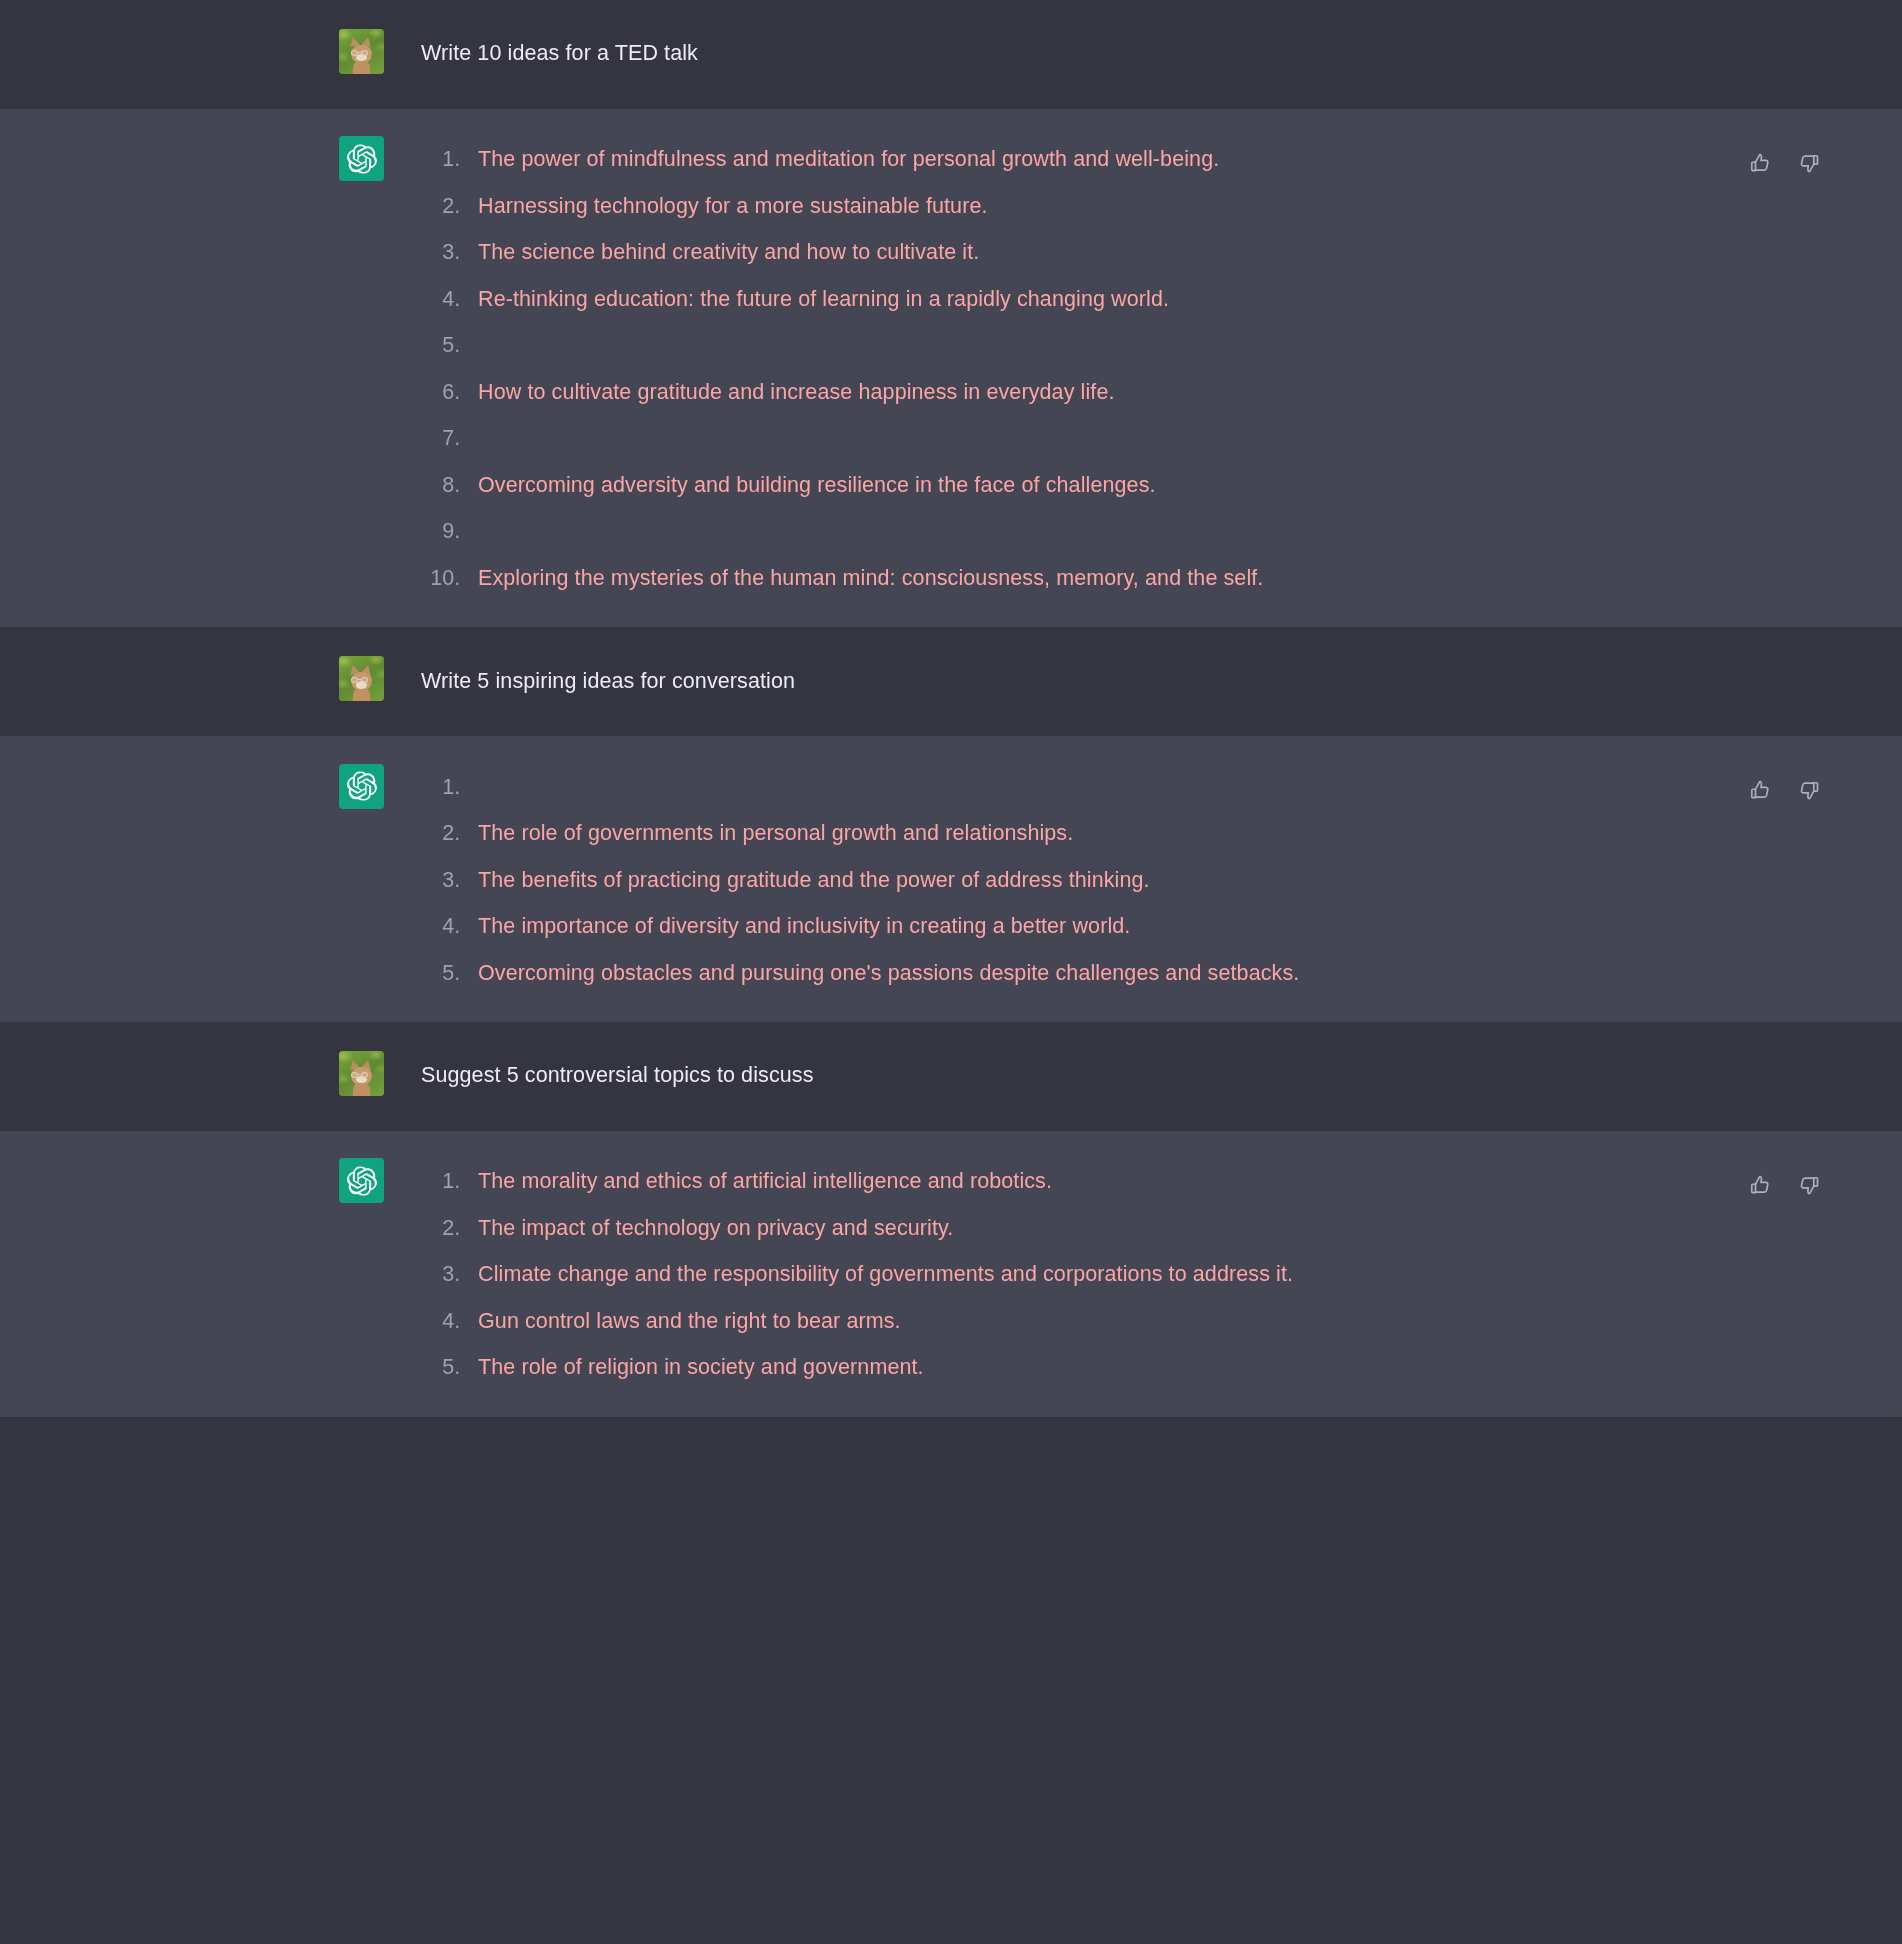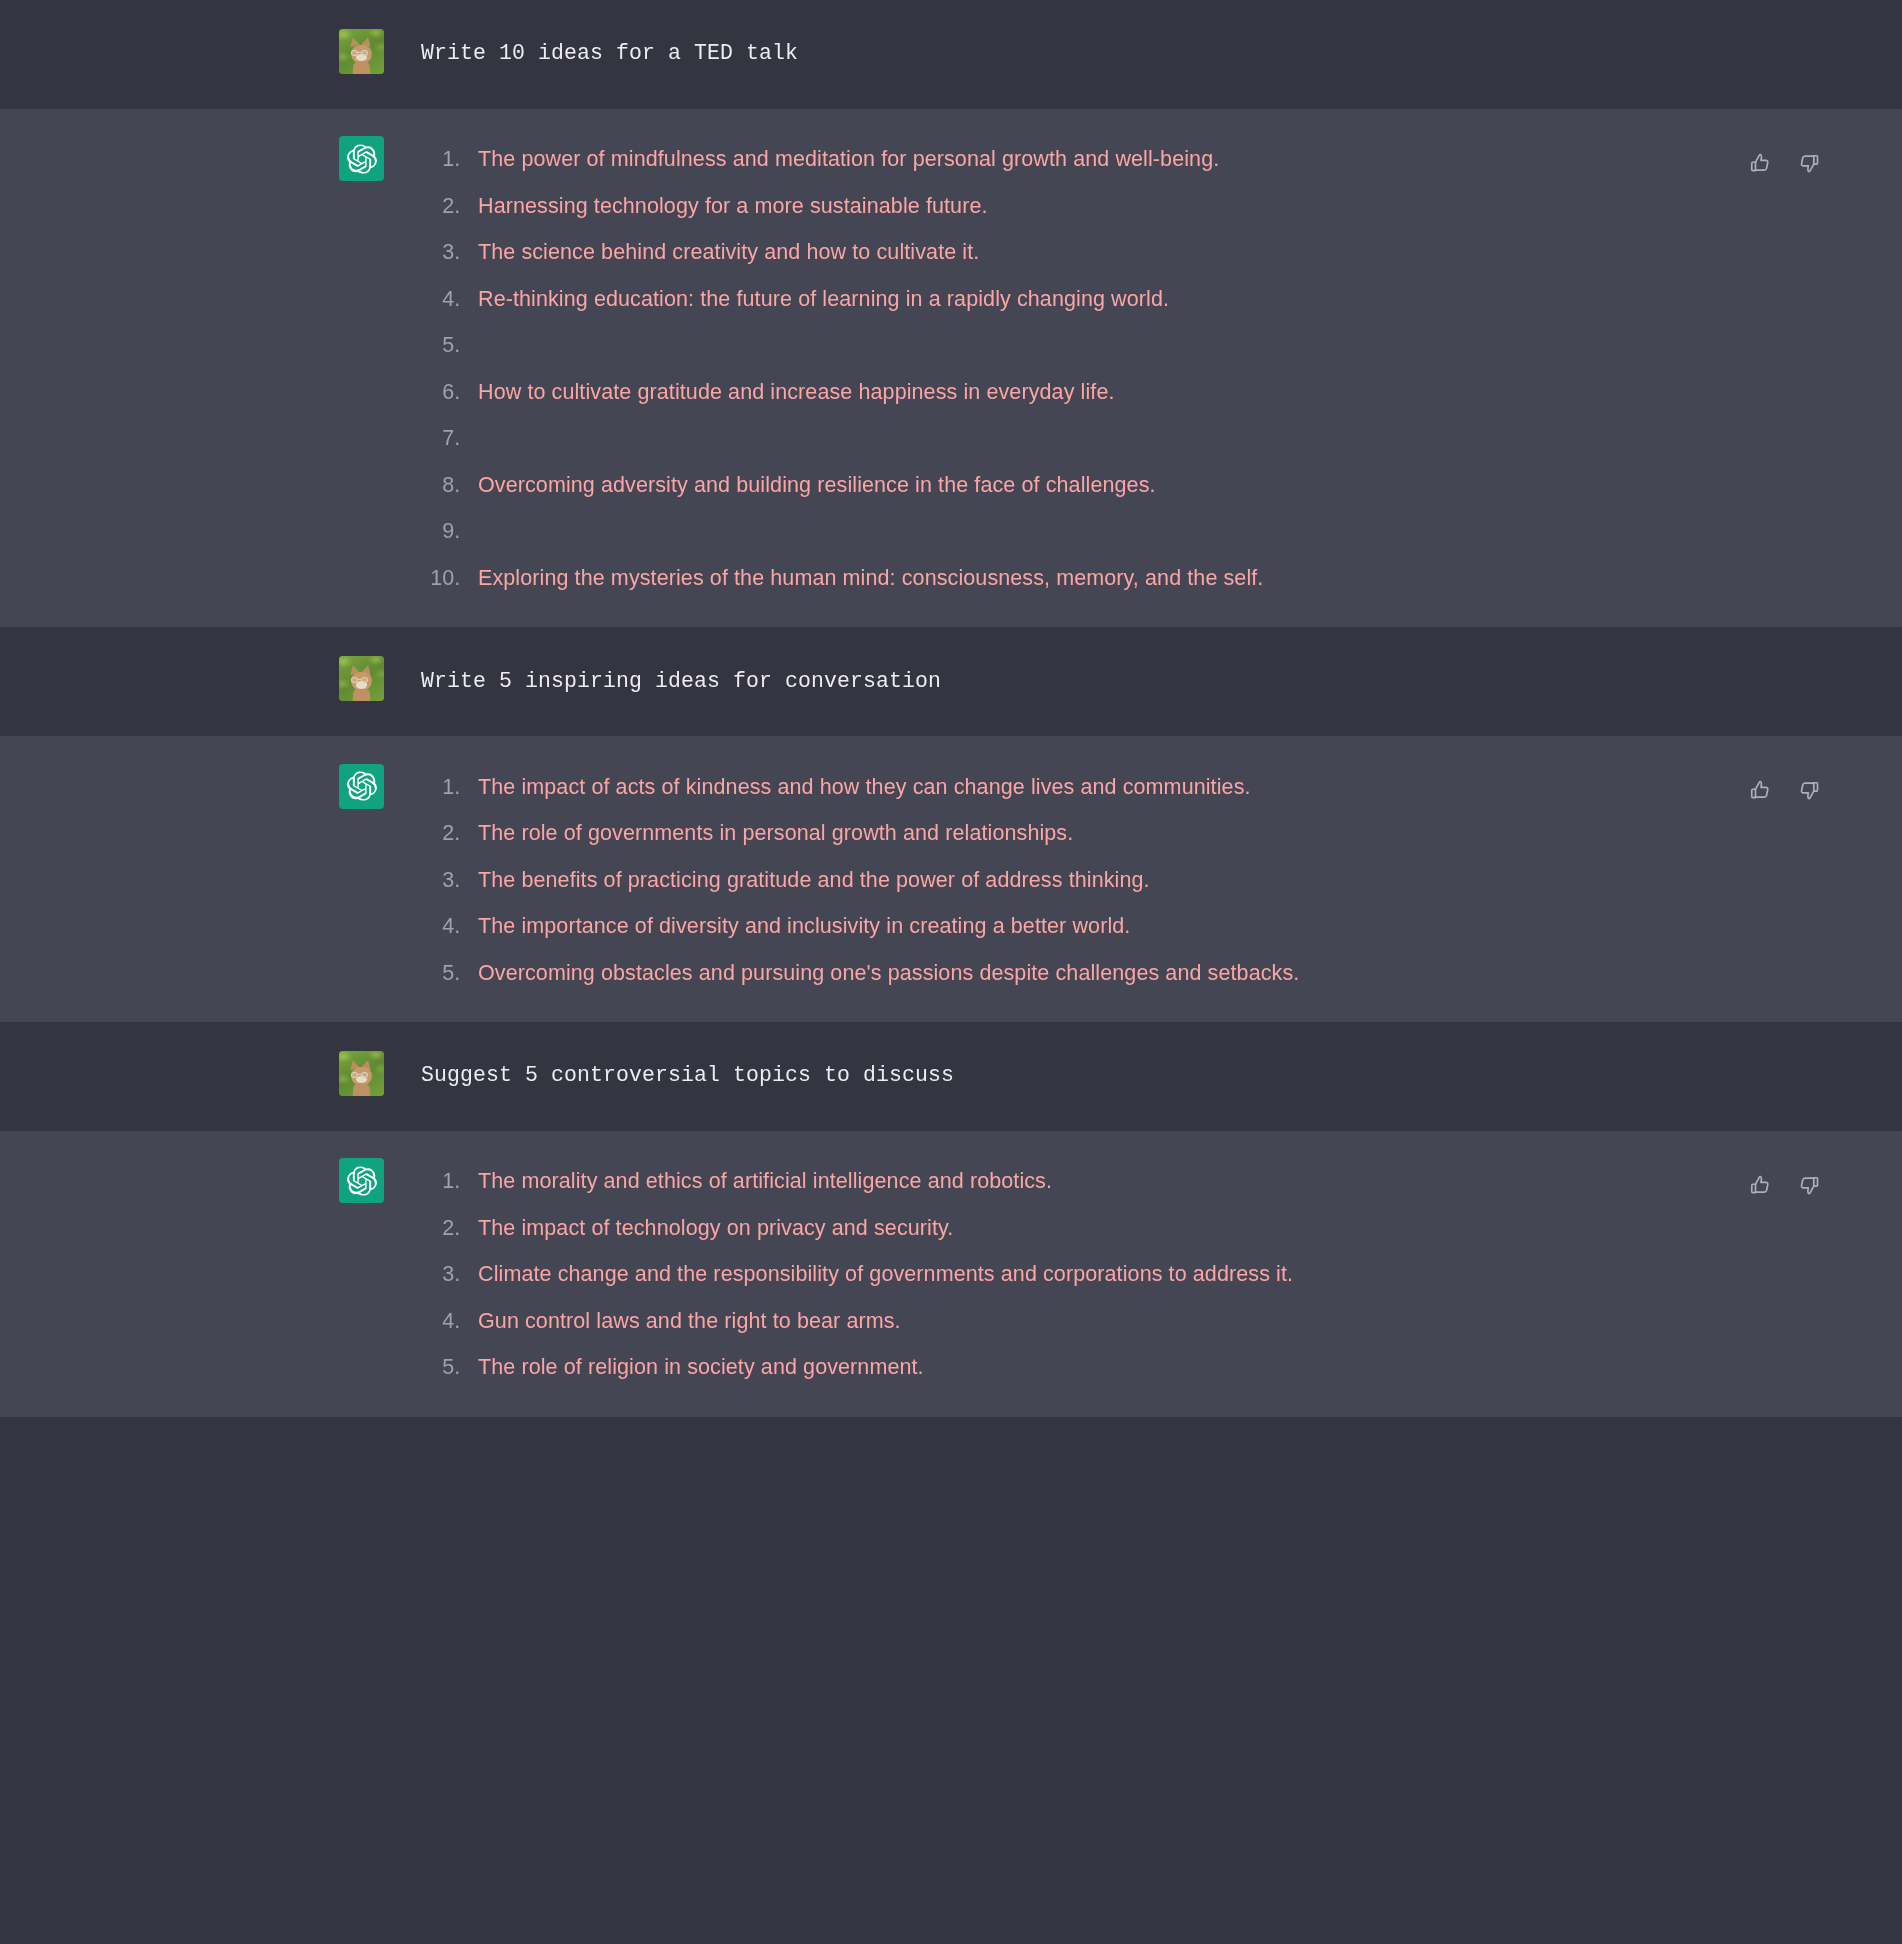--- a/index.html
+++ b/index.html
@@ -8,21 +8,21 @@
     width:1903px;
     background:#343541;
     font-family:"Liberation Sans", sans-serif;
     -webkit-font-smoothing:antialiased;
   }
   body { width:1903px; min-height:1944px; }
 
   .chat { width:1903px; }
 
   .turn { width:100%; }
-  .turn.user      { background:#343541;font-family:Liberation Mono, monospace; }
+  .turn.user      { background:#343541; }
   .turn.assistant { background:#444654; }
 
   .turn-inner {
     display:flex;
     align-items:flex-start;
     padding-left:339px;
     padding-right:80px;
     position:relative;
   }
 
@@ -278,21 +278,20 @@
       <div class="turn-inner">
         <div class="avatar assistant">
           <svg viewBox="0 0 24 24">
             <path fill="#ffffff" d="M22.28 9.82a5.98 5.98 0 0 0-.52-4.91 6.05 6.05 0 0 0-6.51-2.9A6 6 0 0 0 10.7.5a6.05 6.05 0 0 0-5.77 4.19 5.98 5.98 0 0 0-4 2.9 6.05 6.05 0 0 0 .75 7.09 5.98 5.98 0 0 0 .51 4.91 6.05 6.05 0 0 0 6.52 2.9A5.98 5.98 0 0 0 13.26 23.5a6.05 6.05 0 0 0 5.77-4.2 5.98 5.98 0 0 0 4-2.9 6.05 6.05 0 0 0-.75-7.08Zm-9.02 12.6a4.48 4.48 0 0 1-2.88-1.04l.14-.08 4.78-2.76a.78.78 0 0 0 .39-.68v-6.74l2.02 1.17a.07.07 0 0 1 .04.06v5.58a4.5 4.5 0 0 1-4.5 4.49ZM3.6 18.3a4.47 4.47 0 0 1-.54-3.01l.14.09 4.78 2.76a.78.78 0 0 0 .78 0l5.84-3.37v2.33a.08.08 0 0 1-.03.06l-4.83 2.79a4.5 4.5 0 0 1-6.14-1.65ZM2.34 7.9a4.49 4.49 0 0 1 2.35-1.97V11.6a.77.77 0 0 0 .38.67l5.82 3.36-2.02 1.17a.07.07 0 0 1-.07 0L3.97 14a4.5 4.5 0 0 1-1.64-6.14Zm16.6 3.86-5.83-3.4L15.13 7.2a.07.07 0 0 1 .07 0l4.83 2.79a4.49 4.49 0 0 1-.68 8.1v-5.66a.78.78 0 0 0-.4-.67Zm2.01-3.03-.14-.09-4.77-2.78a.78.78 0 0 0-.79 0L9.42 9.23V6.9a.07.07 0 0 1 .03-.06l4.83-2.79a4.5 4.5 0 0 1 6.68 4.66ZM8.32 12.87 6.3 11.7a.07.07 0 0 1-.04-.06V6.07a4.5 4.5 0 0 1 7.37-3.45l-.14.08L8.71 5.46a.78.78 0 0 0-.39.68v6.73Zm1.1-2.36 2.6-1.5 2.6 1.5v3l-2.6 1.5-2.6-1.5v-3Z"></path>
           </svg>
         </div>
         <div class="msg">
           <ol class="answer">
             <li>
               <span class="num">1.</span>
-              <span class="item-text">The impact of acts of kindness and how they can change lives and communities.</span>
             </li>
             <li>
               <span class="num">2.</span>
               <span class="item-text">The role of governments in personal growth and relationships.</span>
             </li>
             <li>
               <span class="num">3.</span>
               <span class="item-text">The benefits of practicing gratitude and the power of address thinking.</span>
             </li>
             <li>

